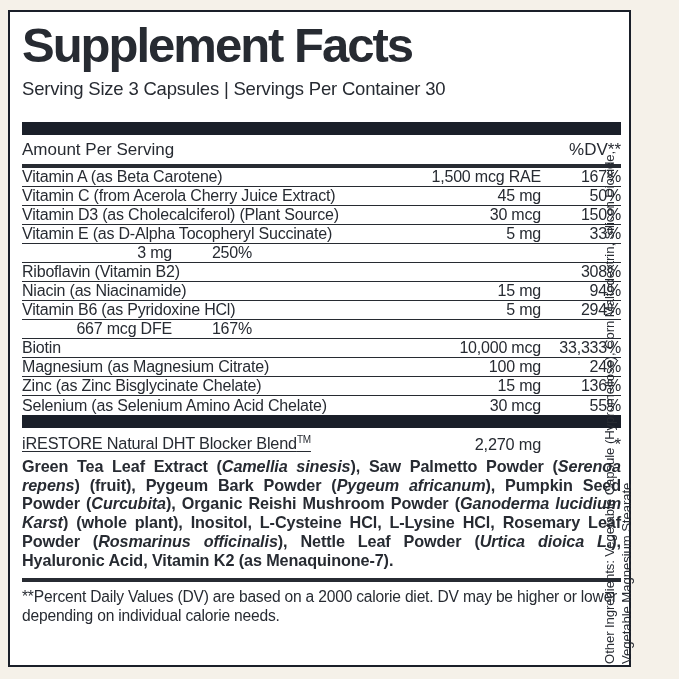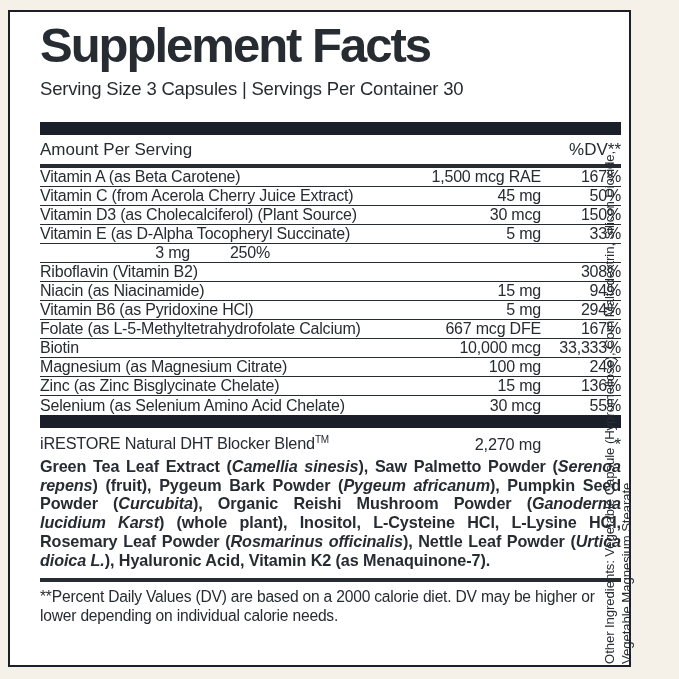--- a/index.html
+++ b/index.html
@@ -16,21 +16,21 @@
     color: var(--ink);
     overflow: hidden;
     position: relative;
   }
   .panel {
     position: absolute;
     left: 8px; top: 10px;
     width: 623px; height: 657px;
     background: var(--panel-bg);
     border: 2.5px solid var(--bar);
-    padding: 8px 8px 6px 30px;
+    padding: 8px 8px 6px 12px;
     overflow: hidden;
   }
   .title {
     font-size: 49px;
     font-weight: 700;
     letter-spacing: -2px;
     line-height: 1.05;
     margin: 0 0 7px 0;
   }
   .serving {
@@ -60,21 +60,21 @@
   .row .n { flex: 1; white-space: nowrap; overflow: hidden; }
   .row .a { width: 150px; text-align: right; white-space: nowrap; }
   .row .d { width: 80px; text-align: right; white-space: nowrap; }
   .blend-head {
     display: flex;
     align-items: baseline;
     font-size: 16.3px;
     letter-spacing: -0.2px;
     padding: 6px 0 2px 0;
   }
-  .blend-head .bn { flex: 1; white-space: nowrap; }
+  .blend-head .bn { flex: 1; white-space: nowrap; text-decoration: underline; }
   .blend-head .ba { width: 150px; text-align: right; }
   .blend-head .bd { width: 80px; text-align: right; }
   .blend-head sup { font-size: 10px; vertical-align: super; }
   .blend-desc {
     font-size: 16.2px;
     line-height: 1.16;
     letter-spacing: -0.1px;
     text-align: justify;
     padding: 1px 0 7px 0;
     font-weight: bold;
@@ -147,21 +147,20 @@
         <span class="n">Niacin (as Niacinamide)</span>
         <span class="a">15 mg</span>
         <span class="d">94%</span>
       </div>
       <div class="row">
         <span class="n">Vitamin B6 (as Pyridoxine HCl)</span>
         <span class="a">5 mg</span>
         <span class="d">294%</span>
       </div>
       <div class="row">
-        <span class="n">Folate (as L-5-Methyltetrahydrofolate Calcium)</span>
         <span class="a">667 mcg DFE</span>
         <span class="d">167%</span>
       </div>
       <div class="row">
         <span class="n">Biotin</span>
         <span class="a">10,000 mcg</span>
         <span class="d">33,333%</span>
       </div>
       <div class="row">
         <span class="n">Magnesium (as Magnesium Citrate)</span>

